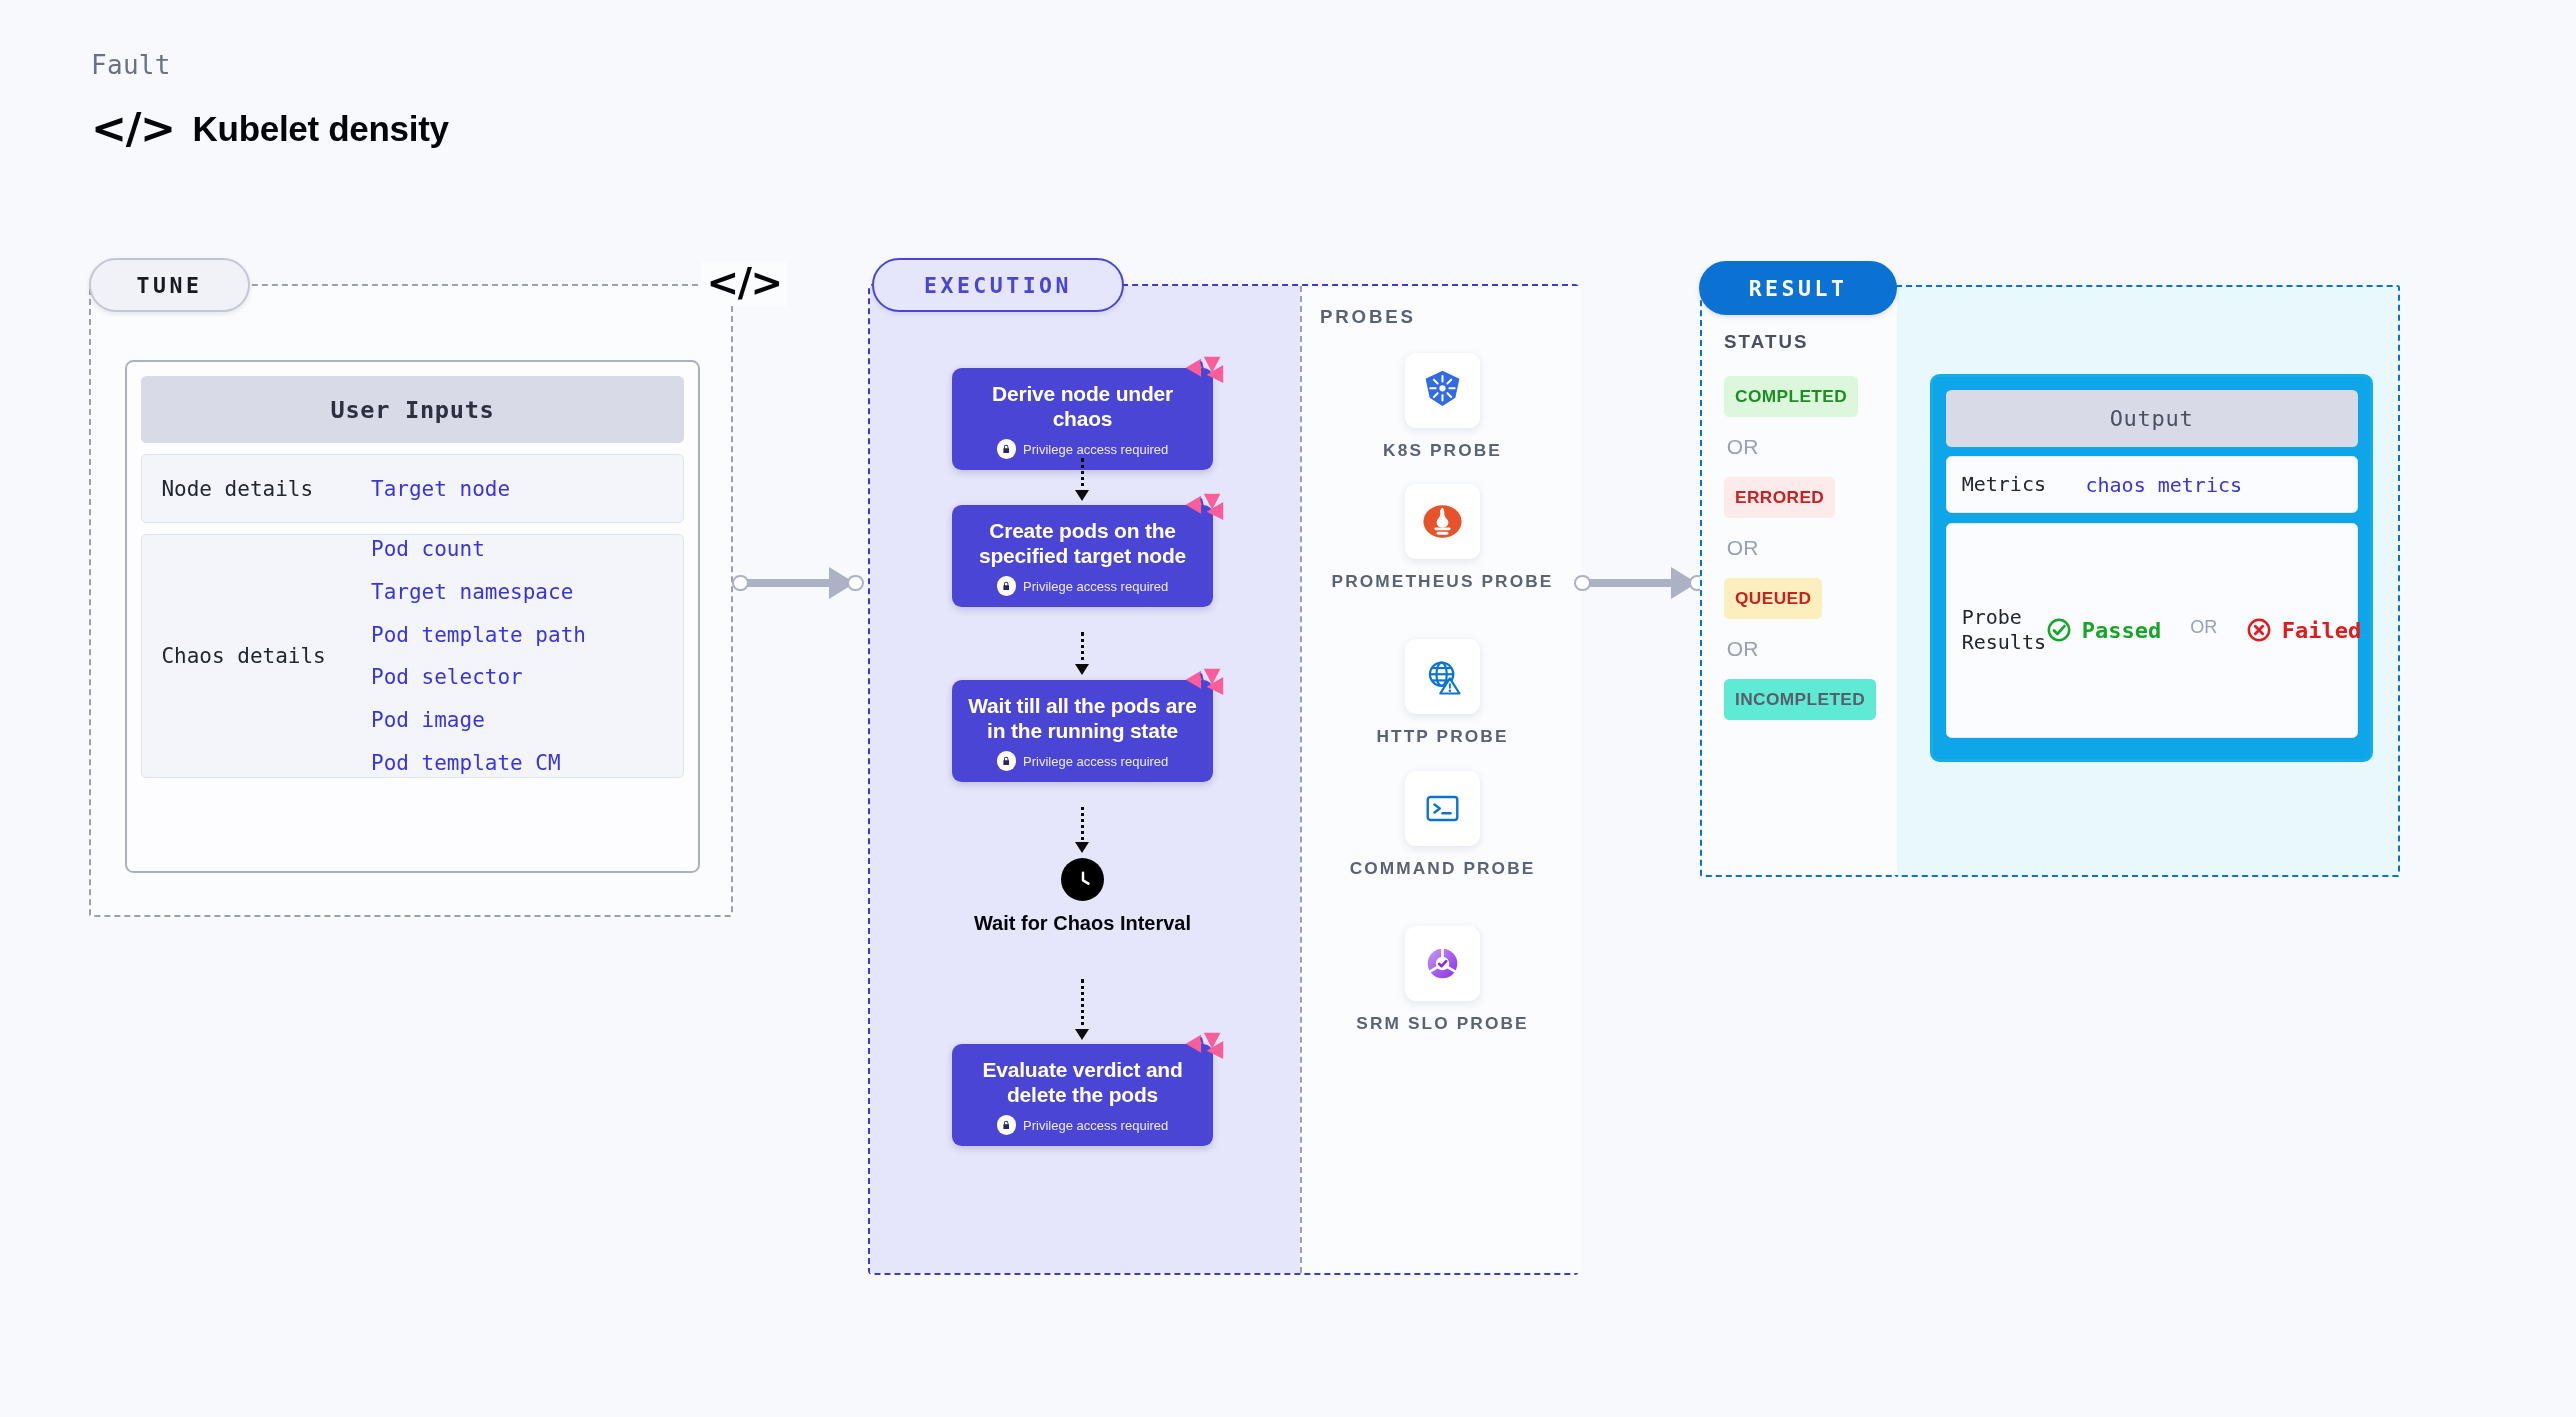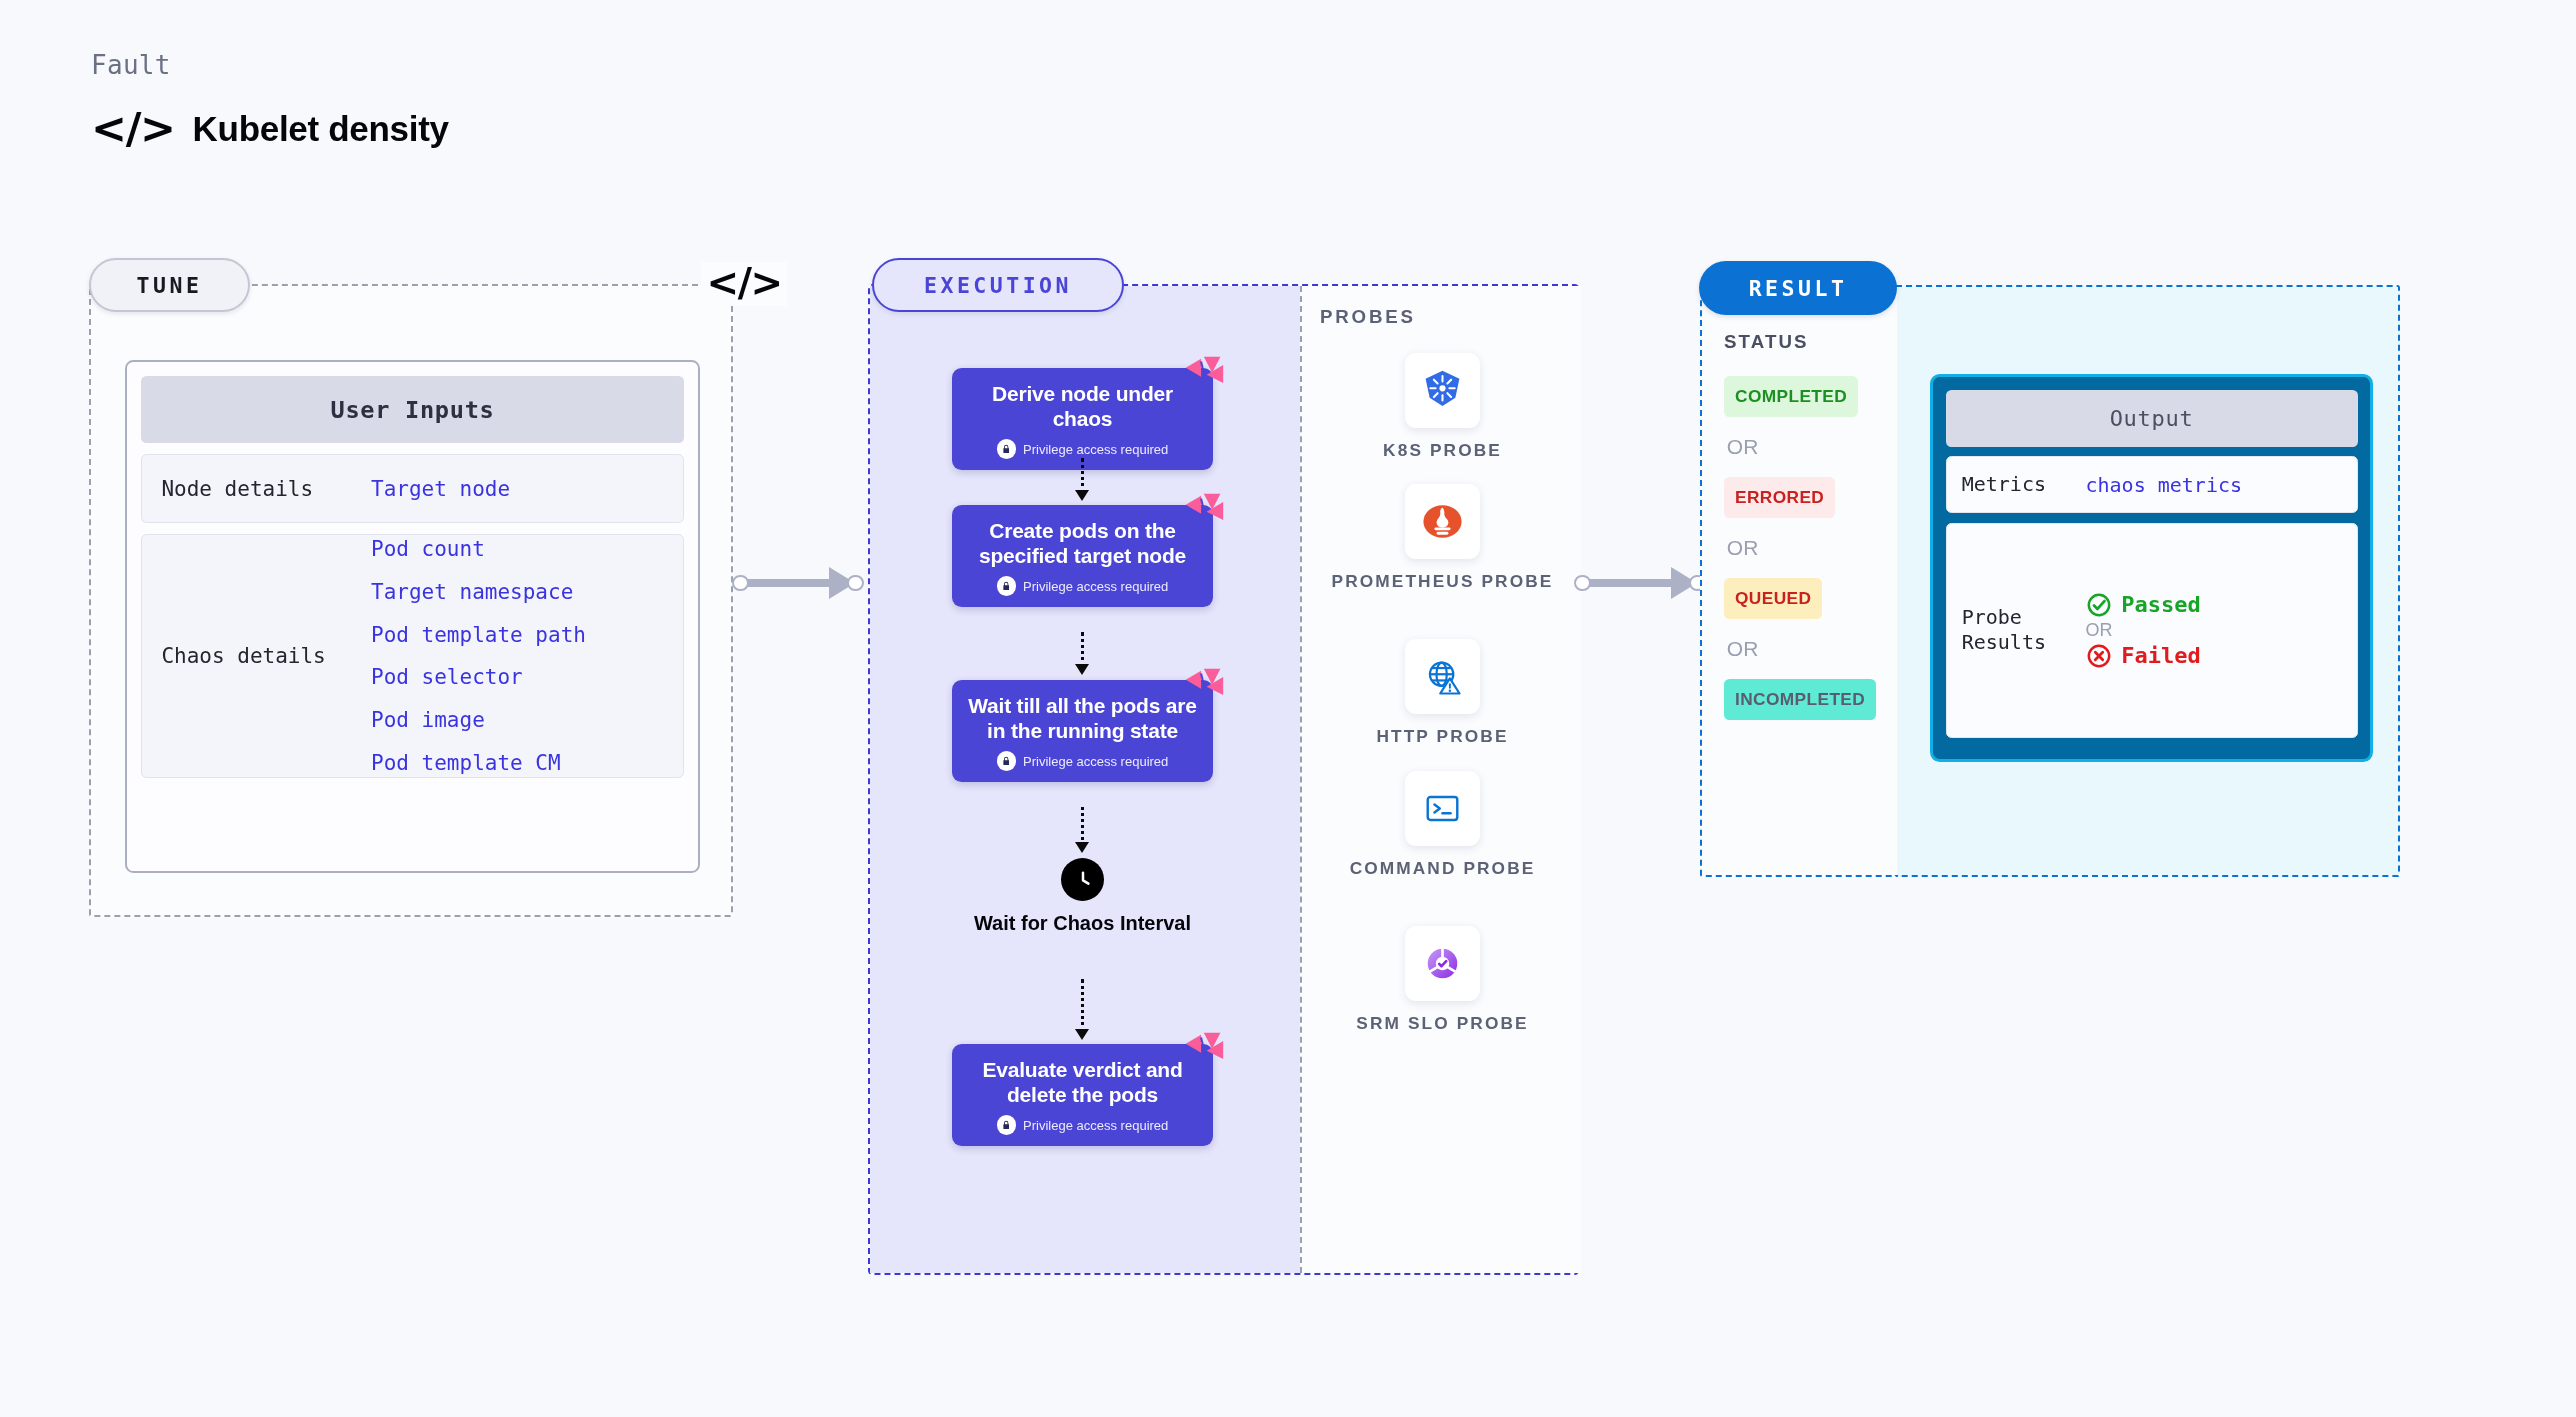--- a/index.html
+++ b/index.html
@@ -200,39 +200,39 @@
 
   .result-cyan {
     position: absolute; left: 1896px; top: 285px;
     width: 504px; height: 592px;
     border: 2.8px dashed #0b72d4; border-left: none; border-radius: 0 2.8px 2.8px 0;
     background: #e9f8fd;
   }
   .output-card {
     position: absolute; left: 1930px; top: 374px;
     width: 443px; height: 388px;
-    background: #0369a1; border: 3.5px solid #12aee6; border-radius: 9.7px;
+    background: #0ea5e9; border: 3.5px solid #12aee6; border-radius: 9.7px;
     padding: 12.5px;
   }
   .out-head {
     height: 57px; background: #d8dae7; border-radius: 5.5px;
     display: flex; align-items: center; justify-content: center;
     font-family: "DejaVu Sans Mono", monospace;
     font-size: 22px; color: #4a5061; letter-spacing: 0.7px;
   }
   .out-row {
     margin-top: 9.7px; background: #fbfcff; border: 1.4px solid #e3e6ef; border-radius: 5.5px;
     display: flex; align-items: center;
     font-family: "DejaVu Sans Mono", monospace; font-size: 20px;
   }
   #out-row-metrics { height: 57px; }
   #out-row-probe { height: 215px; align-items: center; }
   .out-row .lbl { width: 139px; padding-left: 15.2px; color: #22262f; line-height: 1.25; }
   .out-row .val { color: #3a33e0; }
-  .verdicts { display: flex; flex-direction: column; gap: 2px; }
+  .verdicts { display: flex; gap: 29px; }
   .verdict { display: flex; align-items: center; gap: 9.7px; font-size: 22px; font-weight: 700; }
   .verdict svg { width: 26px; height: 26px; display: block; }
   .v-pass { color: #17a427; }
   .v-fail { color: #e01b1b; }
 
   
   .flowarrow { position: absolute; height: 32px; }
   .fa-line { position: absolute; top: 11.8px; height: 8.3px; background: #adb1c6; }
   .fa-dot {
     position: absolute; top: 7.6px; width: 16.6px; height: 16.6px; border-radius: 50%;

